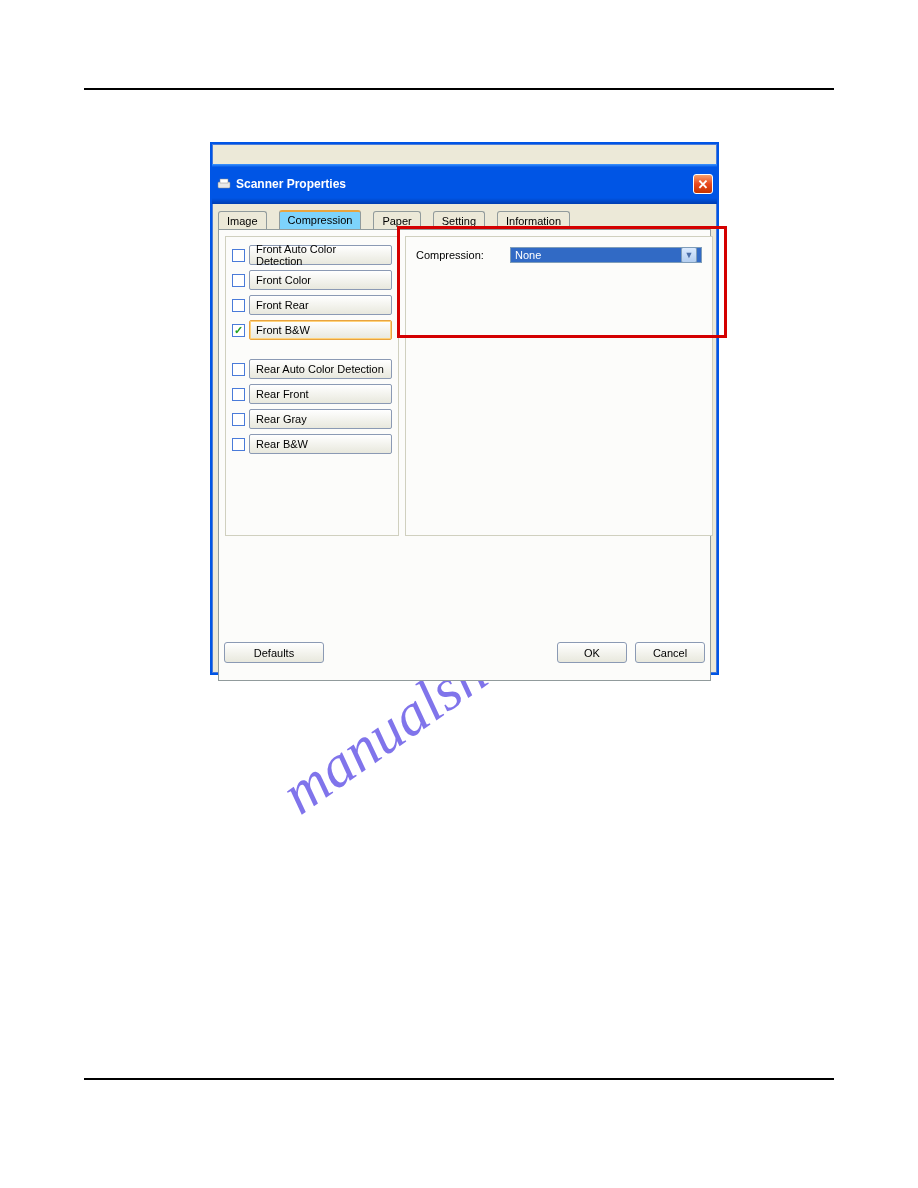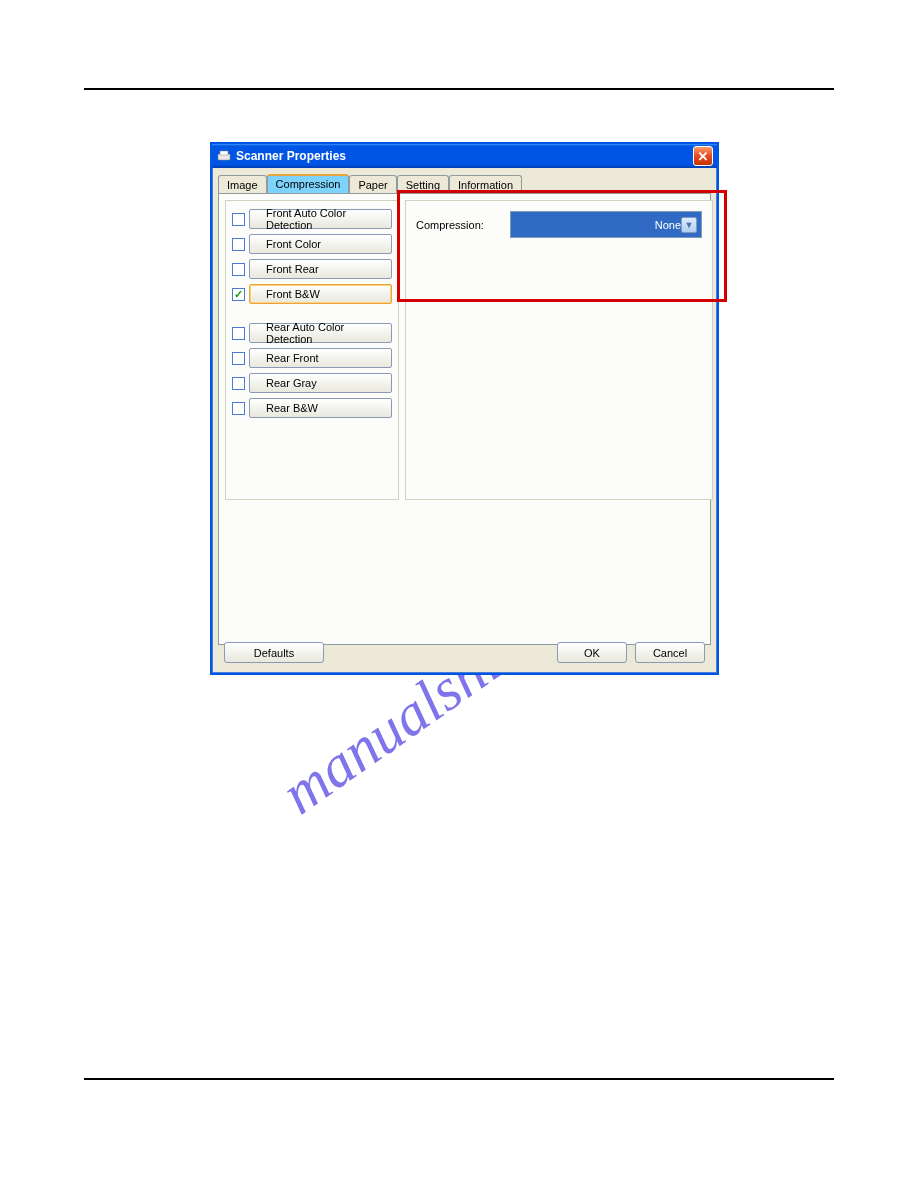--- a/index.html
+++ b/index.html
@@ -26,28 +26,29 @@
     position: absolute;
     left: 210px;
     top: 142px;
     width: 509px;
     height: 533px;
     border: 2px solid #0055e5;
     background: #ece9d8;
     box-shadow: 0 0 0 1px #4a7bd9 inset;
   }
   .titlebar {
-    height: 24px;
+    height: 40px;
     background: linear-gradient(to bottom, #3d95ff 0%, #0055e5 8%, #0055e5 85%, #003db0 100%);
     display: flex;
     align-items: center;
     padding: 0 4px;
     color: #fff;
     font-weight: bold;
     font-size: 12px;
+    margin-top: 20px;
   }
   .titlebar-icon {
     width: 16px; height: 16px;
     margin-right: 4px;
     display: inline-flex;
     align-items: center;
     justify-content: center;
   }
   .titlebar-text { flex: 1; }
   .close-btn {
@@ -61,21 +62,21 @@
     display: flex;
     align-items: center;
     justify-content: center;
     cursor: pointer;
     font-family: Arial, sans-serif;
   }
 
   .tabstrip {
     display: flex;
     padding: 6px 0 0 6px;
-    gap: 0;
+    gap: 12px;
   }
   .tab {
     padding: 3px 8px 3px 8px;
     background: #ece9d8;
     border: 1px solid #919b9c;
     border-bottom: none;
     border-radius: 3px 3px 0 0;
     font-size: 11px;
     color: #000;
     cursor: pointer;
@@ -128,21 +129,21 @@
     font-size: 11px;
     font-weight: bold;
     line-height: 1;
   }
   .opt-btn {
     flex: 1;
     height: 20px;
     background: linear-gradient(to bottom, #ffffff, #e8e8dd);
     border: 1px solid #8b9ab4;
     border-radius: 2px;
-    padding: 0 16px;
+    padding: 0 6px;
     font-size: 11px;
     text-align: left;
     cursor: pointer;
     display: flex;
     align-items: center;
   }
   .opt-btn.selected {
     border: 1px solid #e8a43f;
     box-shadow: 0 0 0 1px #ffd27a inset;
   }
@@ -165,31 +166,30 @@
     gap: 8px;
   }
   .field-label {
     width: 86px;
     font-size: 11px;
     color: #000;
   }
   .field-label.disabled { color: #a0a096; }
   .combo {
     flex: 1;
-    height: 27px;
+    height: 16px;
     background: #316ac5;
     border: 1px solid #7f9db9;
     color: #fff;
     display: flex;
     align-items: center;
     padding: 0 4px;
     font-size: 11px;
     cursor: pointer;
     position: relative;
-    text-align: right;
   }
   .combo-text {
     flex: 1;
     background: #316ac5;
     color: #fff;
   }
   .combo-arrow {
     width: 16px; height: 16px;
     background: linear-gradient(to bottom, #dbeafe, #b3cef0);
     border: 1px solid #7f9db9;

